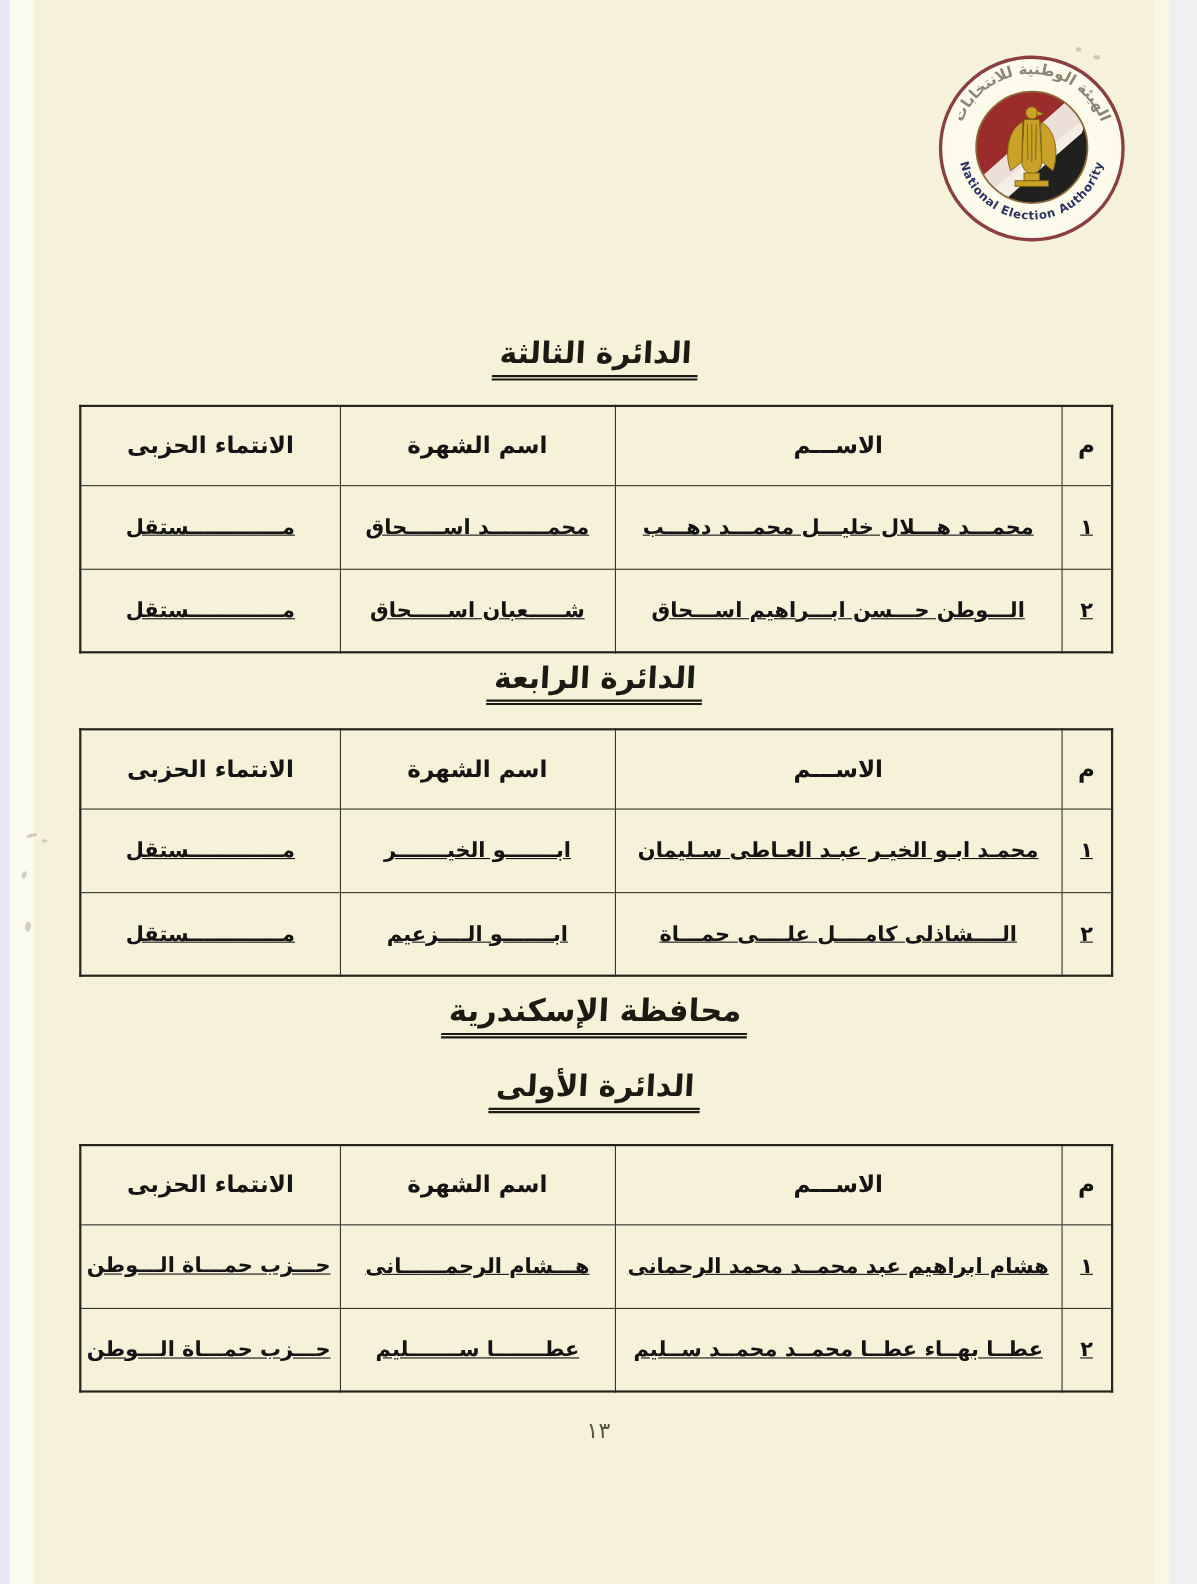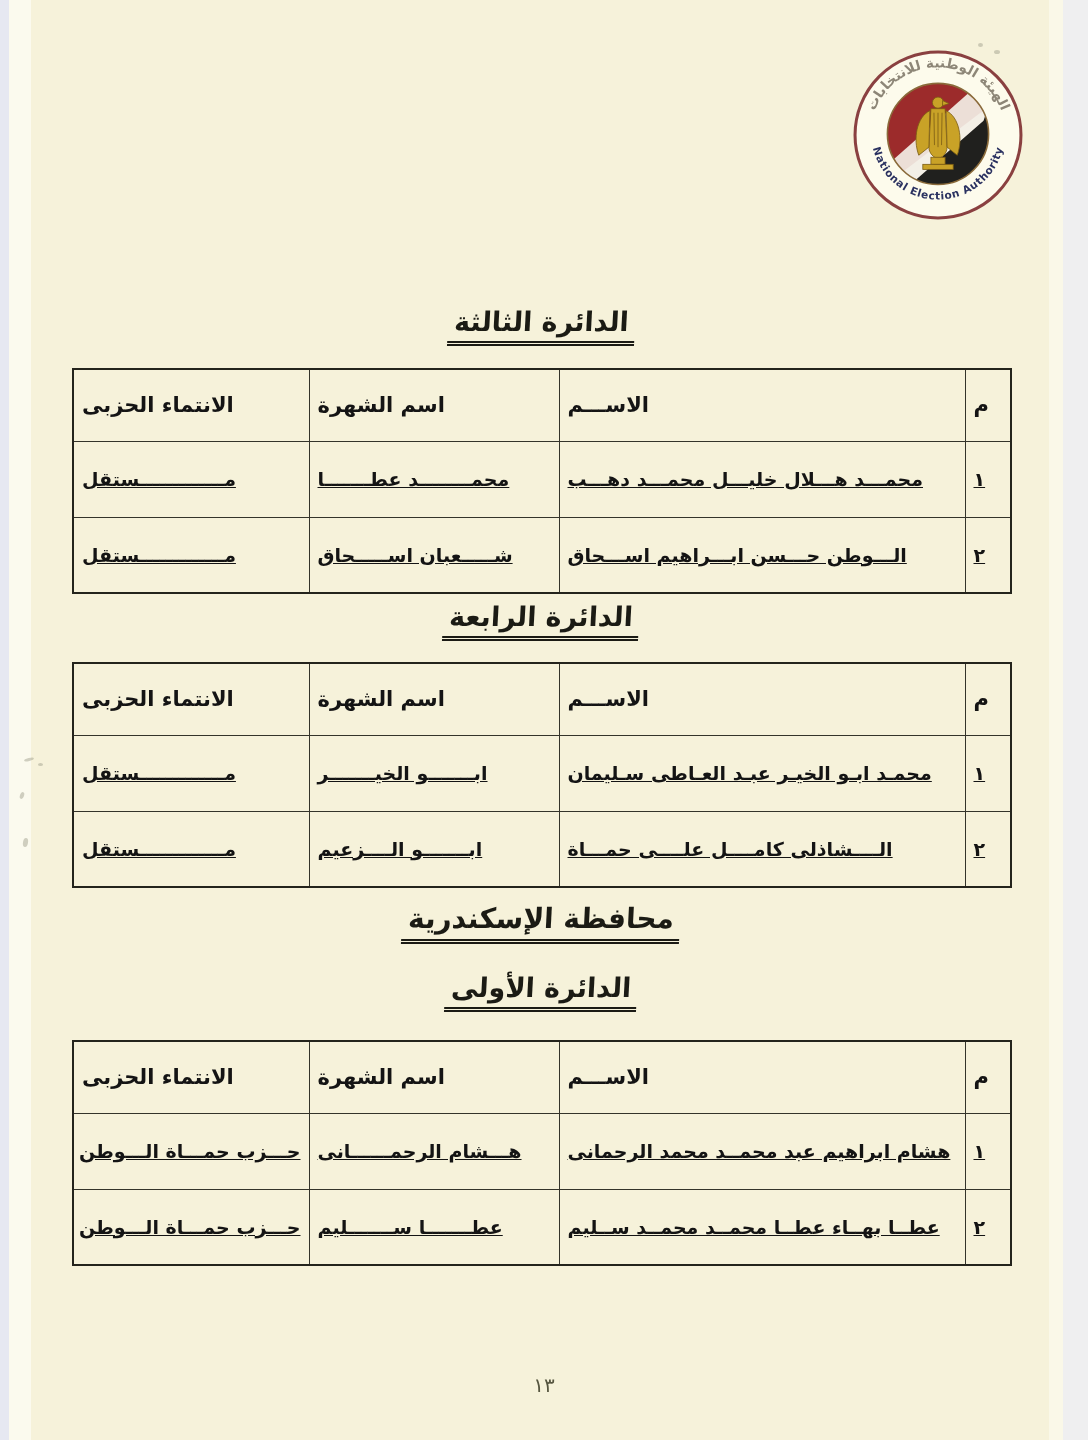--- a/index.html
+++ b/index.html
@@ -59,39 +59,39 @@
     border-collapse: collapse;
     table-layout: fixed;
     background: transparent;
   }
   .t1 { top: 368px; }
   .t2 { top: 662px; }
   .t3 { top: 1040px; }
   table.sheet { border: 2.5px solid #24241c; }
   table.sheet td, table.sheet th {
     border: 1.6px solid #34342a;
-    text-align: left;
+    text-align: center;
     vertical-align: middle;
     font-weight: bold;
     padding: 4px 8px;
     overflow: hidden;
     white-space: nowrap;
   }
   table.sheet th { height: 72px; font-size: 21px; }
   table.sheet td { height: 76px; font-size: 19px; text-decoration: underline; }
   col.c-num   { width: 46px; }
   col.c-name  { width: 406px; }
   col.c-alias { width: 250px; }
   col.c-party { width: 236px; }
   td.num { font-size: 18px; }
 
   
   .page-number {
     position: absolute;
-    left: 0; top: 1373px;
+    left: 0; top: 1288px;
     width: 1088px;
     text-align: center;
     font-size: 20px;
     color: #55553f;
     direction: rtl;
   }
 </style>
 </head>
 <body>
 
@@ -162,21 +162,21 @@
   <tbody>
       <tr>
     <th>م</th>
     <th>الاســـم</th>
     <th>اسم الشهرة</th>
     <th>الانتماء الحزبى</th>
   </tr>
   <tr>
     <td class="num">١</td>
     <td>محمـــد هـــلال خليـــل محمـــد دهـــب</td>
-    <td>محمــــــــد عطـــــــا</td>
+    <td>محمــــــــد اســـــحاق</td>
     <td>مـــــــــــــستقل</td>
   </tr>
   <tr>
     <td class="num">٢</td>
     <td>الـــوطن حـــسن ابـــراهيم اســـحاق</td>
     <td>شـــــعبان اســـــحاق</td>
     <td>مـــــــــــــستقل</td>
   </tr>
 </tbody>
   </table>

